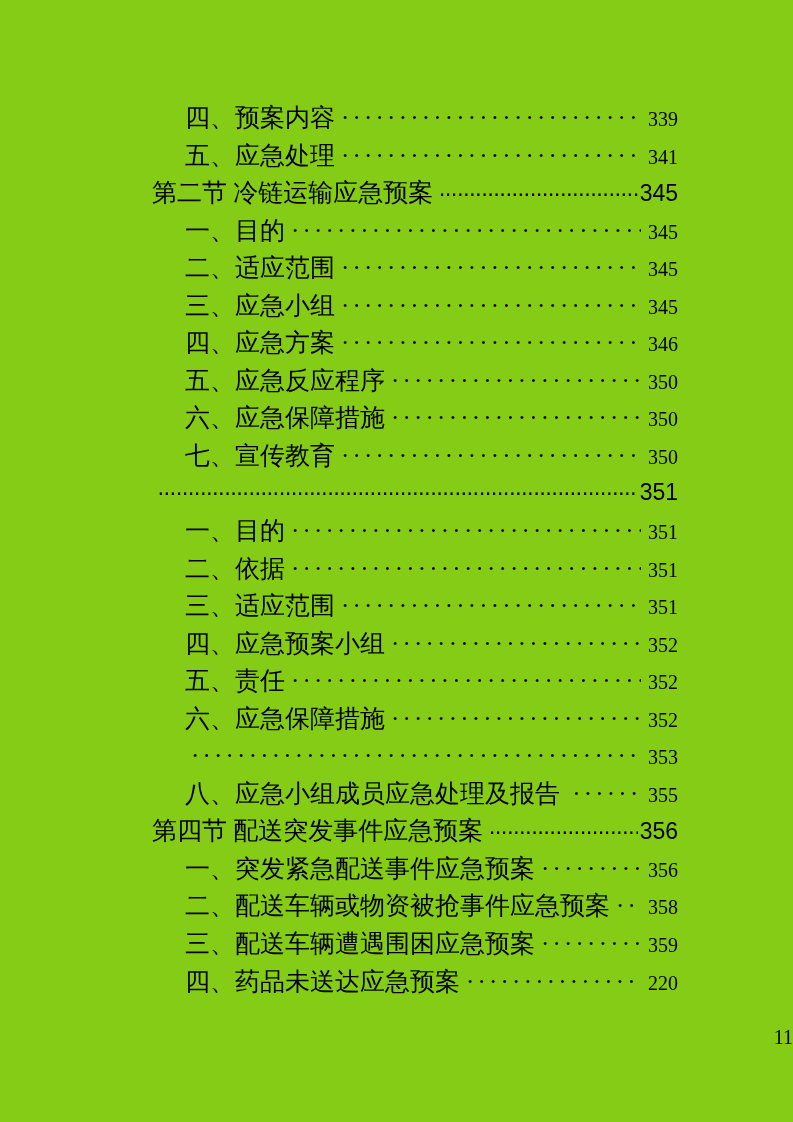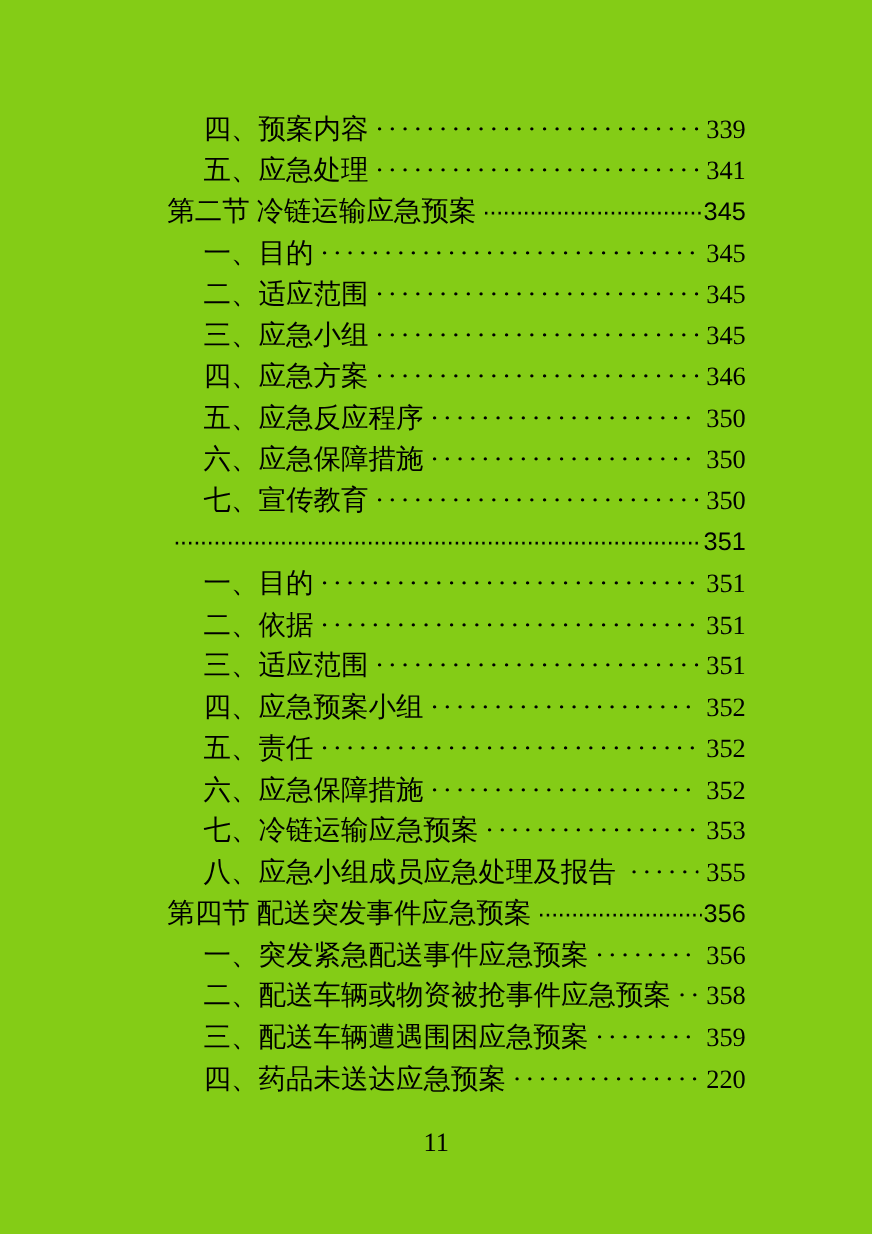--- a/index.html
+++ b/index.html
@@ -36,42 +36,42 @@
   }
   
   .row.sub .leader {
     letter-spacing: 3.2px;
     margin-left: 6px;
     margin-right: 7px;
     font-family: "Liberation Serif", "DejaVu Serif", serif;
   }
   .row.sub .pagenum {
     font-family: "Liberation Serif", "DejaVu Serif", serif;
-    font-size: 24px;
+    font-size: 20px;
   }
   
   .row.section .leader {
     letter-spacing: -1.6px;
     font-size: 23px;
     margin-left: 5px;
     margin-right: 2px;
     font-family: "Liberation Sans", "DejaVu Sans", sans-serif;
   }
   .row.section .pagenum {
     font-family: "Liberation Sans", "DejaVu Sans", sans-serif;
     font-size: 23px;
   }
   .pagenum { flex: 0 0 auto; text-align: right; }
   .footer {
     position: absolute;
     top: 1026px;
     left: 0;
     width: 793px;
-    text-align: center;
-    font-size: 24px;
+    text-align: right;
+    font-size: 20px;
     font-family: "Liberation Serif", "DejaVu Serif", serif;
   }
 </style>
 </head>
 <body>
 
 <div class="page">
   <div class="toc" id="toc-list">
       <div class="row sub">
         <span class="title">四、预案内容</span>
@@ -151,21 +151,20 @@
         <span class="title">五、责任</span>
         <span class="leader">························································································································</span>
         <span class="pagenum">352</span>
       </div>
       <div class="row sub">
         <span class="title">六、应急保障措施</span>
         <span class="leader">························································································································</span>
         <span class="pagenum">352</span>
       </div>
       <div class="row sub">
-        <span class="title">七、冷链运输应急预案</span>
         <span class="leader">························································································································</span>
         <span class="pagenum">353</span>
       </div>
       <div class="row sub">
         <span class="title">八、应急小组成员应急处理及报告 </span>
         <span class="leader">························································································································</span>
         <span class="pagenum">355</span>
       </div>
       <div class="row section">
         <span class="title">第四节 配送突发事件应急预案</span>

